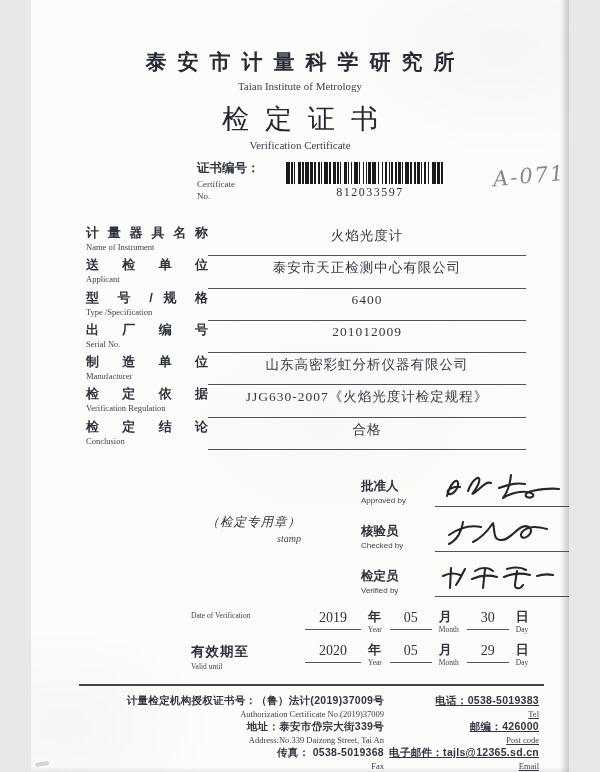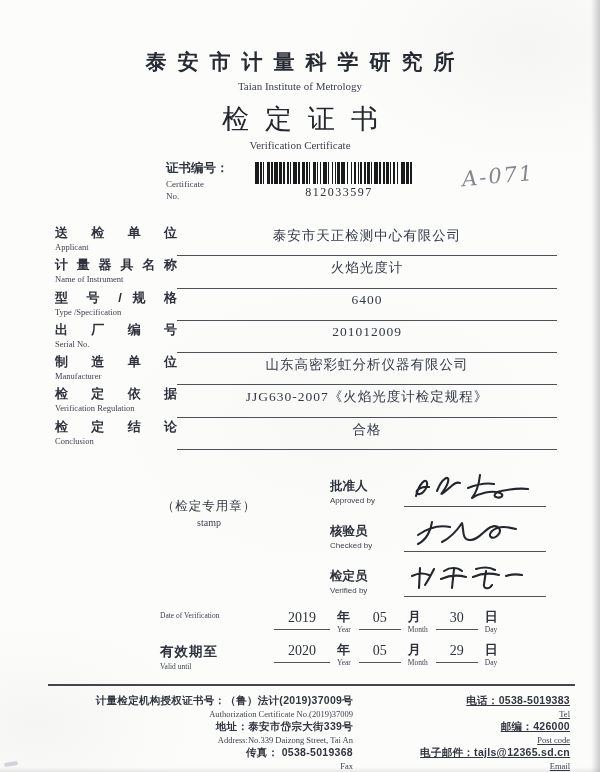--- a/index.html
+++ b/index.html
@@ -1,17 +1,17 @@
 <!DOCTYPE html>
 <html><head>
 <meta charset="utf-8">
 <style>
   html,body{margin:0;padding:0;background:#e8e8e8;}
   .page{
-    position:relative;width:600px;height:772px;margin:0 auto;overflow:hidden;
+    position:relative;width:538px;height:772px;margin:0 auto;overflow:hidden;
     background:
       radial-gradient(ellipse 260px 160px at 88% 6%, rgba(120,120,125,0.05), transparent 70%),
       radial-gradient(ellipse 220px 140px at 6% 94%, rgba(120,120,125,0.05), transparent 70%),
       radial-gradient(ellipse 300px 200px at 55% 55%, rgba(130,130,135,0.03), transparent 70%),
       #fcfcfb;
     font-family:"Liberation Sans",sans-serif;color:#30353f;
   }
   .edge-right{position:absolute;top:0;right:0;width:9px;height:100%;
     background:linear-gradient(90deg, rgba(0,0,0,0) 0%, rgba(90,90,95,0.30) 100%);}
   .edge-bottom{position:absolute;left:0;bottom:0;width:100%;height:5px;
@@ -44,21 +44,21 @@
   .field-label{width:122px;padding-top:2px;box-sizing:border-box;}
   .flabel-cn{font-size:13px;font-weight:bold;color:#2e323d;line-height:1.15;
     text-align:justify;text-align-last:justify;word-spacing:-1px;}
   .flabel-en{font-size:8.5px;font-family:"Liberation Serif",serif;color:#3e4350;margin-top:1px;white-space:nowrap;}
   .field-value{flex:1;border-bottom:1.5px solid #50505a;display:flex;justify-content:center;
     align-items:flex-start;padding-top:3px;font-size:13.5px;color:#333947;
     font-family:"Liberation Serif",serif;letter-spacing:1px;box-sizing:border-box;}
 
   
   .sigsec{position:relative;margin-top:12px;height:136px;}
-  .stamp-note{position:absolute;left:148px;top:36px;width:122px;text-align:center;}
+  .stamp-note{position:absolute;left:148px;top:52px;width:122px;text-align:right;font-style:italic;}
   .stamp-cn{font-size:12.5px;color:#30353f;letter-spacing:1px;}
   .stamp-en{font-size:10px;font-family:"Liberation Serif",serif;color:#3e4350;margin-top:2px;}
   .sigrows{position:absolute;left:330px;top:0;}
   .sig-row{display:flex;height:45px;align-items:flex-end;}
   .sig-label{width:74px;padding-bottom:2px;}
   .slabel-cn{font-size:12.5px;font-weight:bold;color:#2e323d;}
   .slabel-en{font-size:8px;font-family:Liberation Sans, sans-serif;color:#3e4350;margin-top:1px;}
   .sig-line{position:relative;width:142px;height:100%;border-bottom:1.3px solid #50505a;box-sizing:border-box;}
   .sig-line svg{position:absolute;left:0;bottom:-4px;}
   .sig-stroke{fill:none;stroke:#24262e;stroke-width:2.1;stroke-linecap:round;stroke-linejoin:round;}
@@ -152,31 +152,31 @@
           <div class="bar" style="left:155.25px;width:1.35px"></div>
         </div>
       <div class="barcode-num">812033597</div>
     </div>
     <div class="hand-code">A-071</div>
   </div>
 
   <div class="fields">
     <div class="field-row">
       <div class="field-label">
+        <div class="flabel-cn">计 量 器 具 名 称</div>
+        <div class="flabel-en">Name of Instrument</div>
+      </div>
+      <div class="field-value">火焰光度计</div>
+    </div>
+    <div class="field-row">
+      <div class="field-label">
         <div class="flabel-cn">送 检 单 位</div>
         <div class="flabel-en">Applicant</div>
       </div>
       <div class="field-value">泰安市天正检测中心有限公司</div>
-    </div>
-    <div class="field-row">
-      <div class="field-label">
-        <div class="flabel-cn">计 量 器 具 名 称</div>
-        <div class="flabel-en">Name of Instrument</div>
-      </div>
-      <div class="field-value">火焰光度计</div>
     </div>
     <div class="field-row">
       <div class="field-label">
         <div class="flabel-cn">型 号 / 规 格</div>
         <div class="flabel-en">Type /Specification</div>
       </div>
       <div class="field-value">6400</div>
     </div>
     <div class="field-row">
       <div class="field-label">

